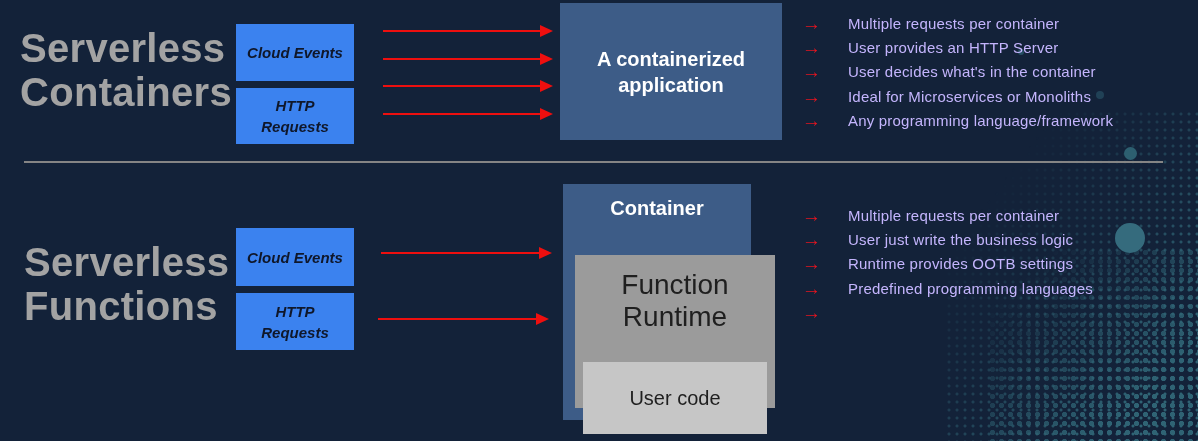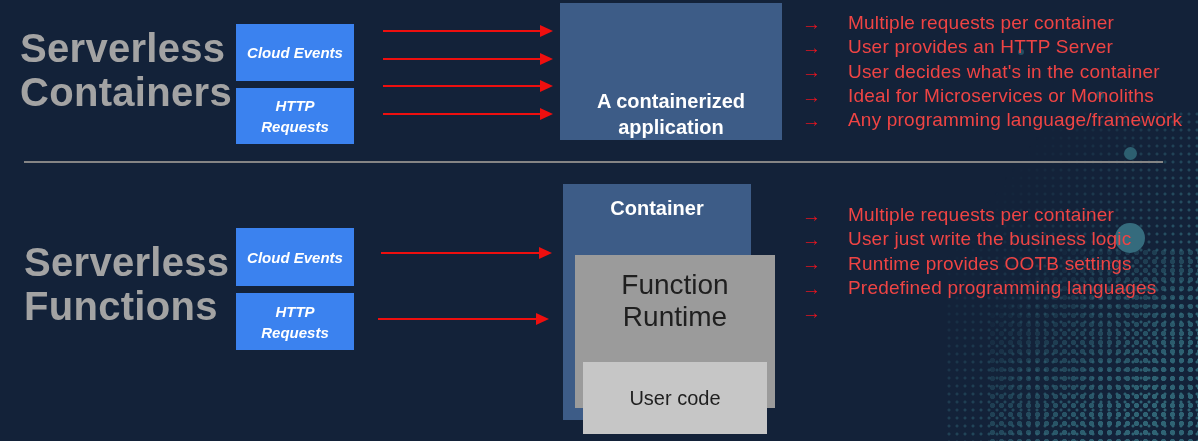--- a/index.html
+++ b/index.html
@@ -7,21 +7,21 @@
     position:relative;width:1198px;height:441px;background:#132239;
     overflow:hidden;font-family:"Liberation Sans",sans-serif;
   }
   
   .big-title{position:absolute;font-weight:700;font-size:40px;line-height:44px;color:#a3a3a3;letter-spacing:.3px;}
   .title-top{left:20px;top:26px;}
   .title-bottom{left:24px;top:240px;}
   .big-title span{display:block;}
   
   .source-box{
-    position:absolute;background:#3b82ef;color:#ffffff;
+    position:absolute;background:#3b82ef;color:#0f172a;
     font-style:italic;font-weight:700;font-size:15px;line-height:1.4;
     display:flex;align-items:center;justify-content:center;text-align:center;
     padding:0 10px;box-sizing:border-box;
   }
   .box-ce-top{left:236px;top:24px;width:118px;height:57px;}
   .box-hr-top{left:236px;top:88px;width:118px;height:56px;}
   .box-ce-bot{left:236px;top:228px;width:118px;height:58px;}
   .box-hr-bot{left:236px;top:293px;width:118px;height:57px;}
   
   .arrow{position:absolute;height:2px;background:#ee0f0f;}
@@ -31,41 +31,41 @@
   }
   .a1{left:383px;top:30px;width:157px;}
   .a2{left:383px;top:58px;width:157px;}
   .a3{left:383px;top:85px;width:157px;}
   .a4{left:383px;top:113px;width:157px;}
   .a5{left:381px;top:252px;width:158px;}
   .a6{left:378px;top:318px;width:158px;}
   
   .app-box{
     position:absolute;left:560px;top:3px;width:222px;height:137px;background:#3d5c87;
-    display:flex;align-items:flex-end;justify-content:center;text-align:center;
+    display:flex;align-items:center;justify-content:center;text-align:center;
     color:#fff;font-weight:700;font-size:20px;line-height:26px;padding:0 26px;box-sizing:border-box;
   }
   .container-box{position:absolute;left:563px;top:184px;width:188px;height:236px;background:#3d5c87;}
   .container-title{
     position:absolute;left:0;top:13px;width:100%;text-align:center;
     color:#fff;font-weight:700;font-size:20px;
   }
   .runtime-box{position:absolute;left:12px;top:71px;width:200px;height:153px;background:#9b9b9b;}
   .runtime-label{position:absolute;left:0;top:14px;width:100%;text-align:center;color:#1f1f1f;font-size:28px;}
   .usercode-box{
     position:absolute;left:8px;top:68px;width:184px;height:72px;background:#c6c6c6;
     display:flex;align-items:center;justify-content:center;color:#1f1f1f;font-size:20px;margin-top:39px;
   }
   
   .bullets{position:absolute;margin:0;padding:0;list-style:none;}
   .bullets-top{left:802px;top:11px;}
   .bullets-bottom{left:802px;top:203px;}
   .bullets li{display:flex;align-items:center;height:24.3px;}
   .b-arrow{flex:0 0 46px;color:#e8141f;font-weight:700;font-size:19px;line-height:1;}
-  .b-text{color:#ef4444;font-size:19px;letter-spacing:.2px;white-space:nowrap;}
+  .b-text{color:#c4b5fd;font-size:15px;letter-spacing:.2px;white-space:nowrap;}
   
   .divider{position:absolute;left:24px;top:161px;width:1139px;height:2px;background:#858585;}
   
   .dot-pattern{position:absolute;pointer-events:none;}
   .dot-pattern-small{
     left:945px;top:110px;width:253px;height:331px;
     background-image:radial-gradient(circle,#2f6374 1.4px,transparent 1.7px);
     background-size:8px 8px;
     -webkit-mask-image:linear-gradient(to top left,#000 18%,rgba(0,0,0,.45) 52%,transparent 78%);
     mask-image:linear-gradient(to top left,#000 18%,rgba(0,0,0,.45) 52%,transparent 78%);

